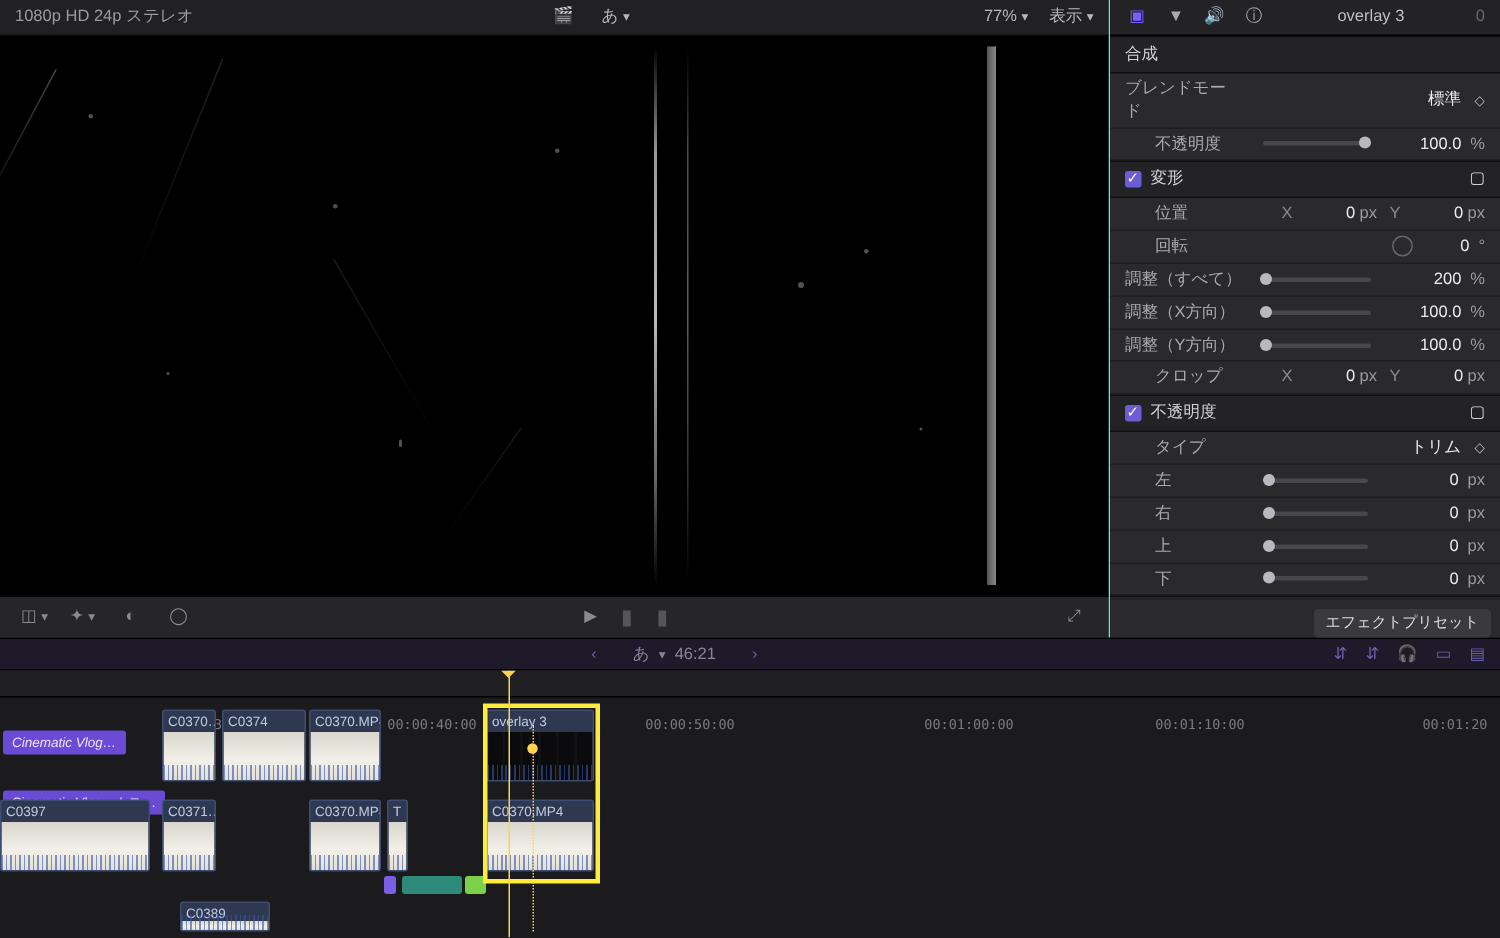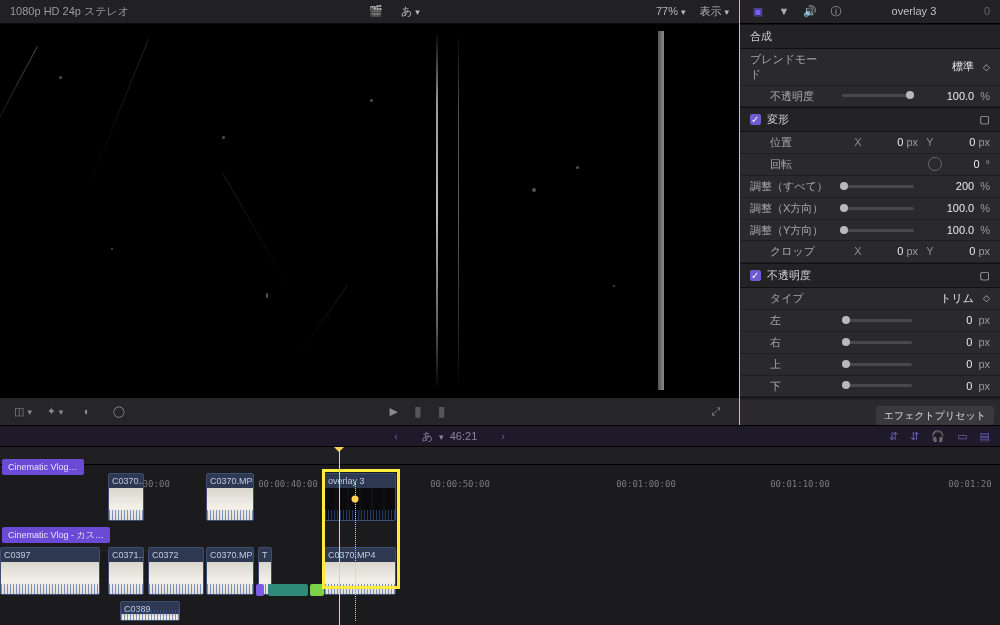--- a/index.html
+++ b/index.html
@@ -420,53 +420,53 @@
       <span class="tick" style="left: 460px;">00:00:50:00</span>
       <span class="tick" style="left: 646px;">00:01:00:00</span>
       <span class="tick" style="left: 800px;">00:01:10:00</span>
       <span class="tick" style="left: 970px;">00:01:20</span>
     </div>
   <div id="ph" class="playhead" style="left: 339px;"></div>
   <div id="sel" class="sel" style="left: 322px; width: 78px;"></div>
   <div id="kfl" class="kfline" style="left: 355px;"></div>
   <div id="kfp" class="kfpoint" style="left: 355px; top: 52px;"></div>
 
-  <div id="tag0" class="taglabel" style="top: 12px;">Cinematic Vlog…</div>
+  <div id="tag0" class="taglabel" style="top: 40px; font-style: italic;">Cinematic Vlog…</div>
   <div id="tag1" class="taglabel" style="top: 80px;">Cinematic Vlog - カス…</div>
 
   <div id="laneUpper" class="lane" style="top:26px;height:48px">
       <div class="clip " style="left: 108px; width: 36px;">
         <div class="name">C0370…</div>
         <div class="thumb"></div>
         <div class="wave"></div>
       </div>
+      <div class="clip " style="left: 148px; width: 56px;">
+        <div class="name">C0374</div>
+        <div class="thumb"></div>
+        <div class="wave"></div>
+      </div>
       <div class="clip " style="left: 206px; width: 48px;">
         <div class="name">C0370.MP4</div>
         <div class="thumb"></div>
         <div class="wave"></div>
       </div>
       <div class="clip overlay" style="left: 324px; width: 72px;">
         <div class="name">overlay 3</div>
         <div class="thumb"></div>
         <div class="wave"></div>
       </div>
     </div>
-  <div id="laneLower" class="lane" style="top:100px;height:48px">
+  <div id="laneLower" class="lane" style="top:86px;height:48px">
       <div class="clip " style="left: 0px; width: 100px;">
         <div class="name">C0397</div>
         <div class="thumb"></div>
         <div class="wave"></div>
       </div>
       <div class="clip " style="left: 108px; width: 36px;">
         <div class="name">C0371…</div>
-        <div class="thumb"></div>
-        <div class="wave"></div>
-      </div>
-      <div class="clip " style="left: 148px; width: 56px;">
-        <div class="name">C0372</div>
         <div class="thumb"></div>
         <div class="wave"></div>
       </div>
       <div class="clip " style="left: 206px; width: 48px;">
         <div class="name">C0370.MP4</div>
         <div class="thumb"></div>
         <div class="wave"></div>
       </div>
       <div class="clip " style="left: 258px; width: 14px;">
         <div class="name">T</div>

